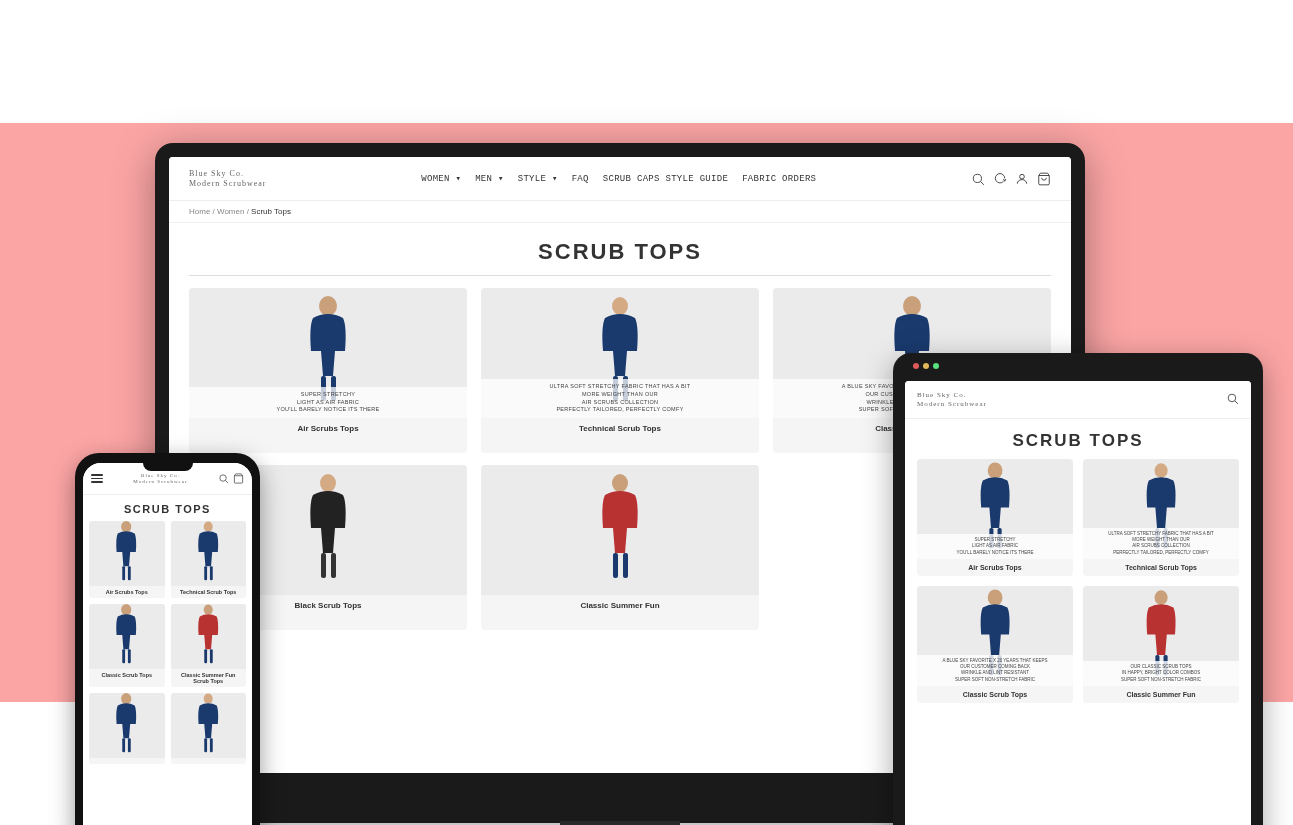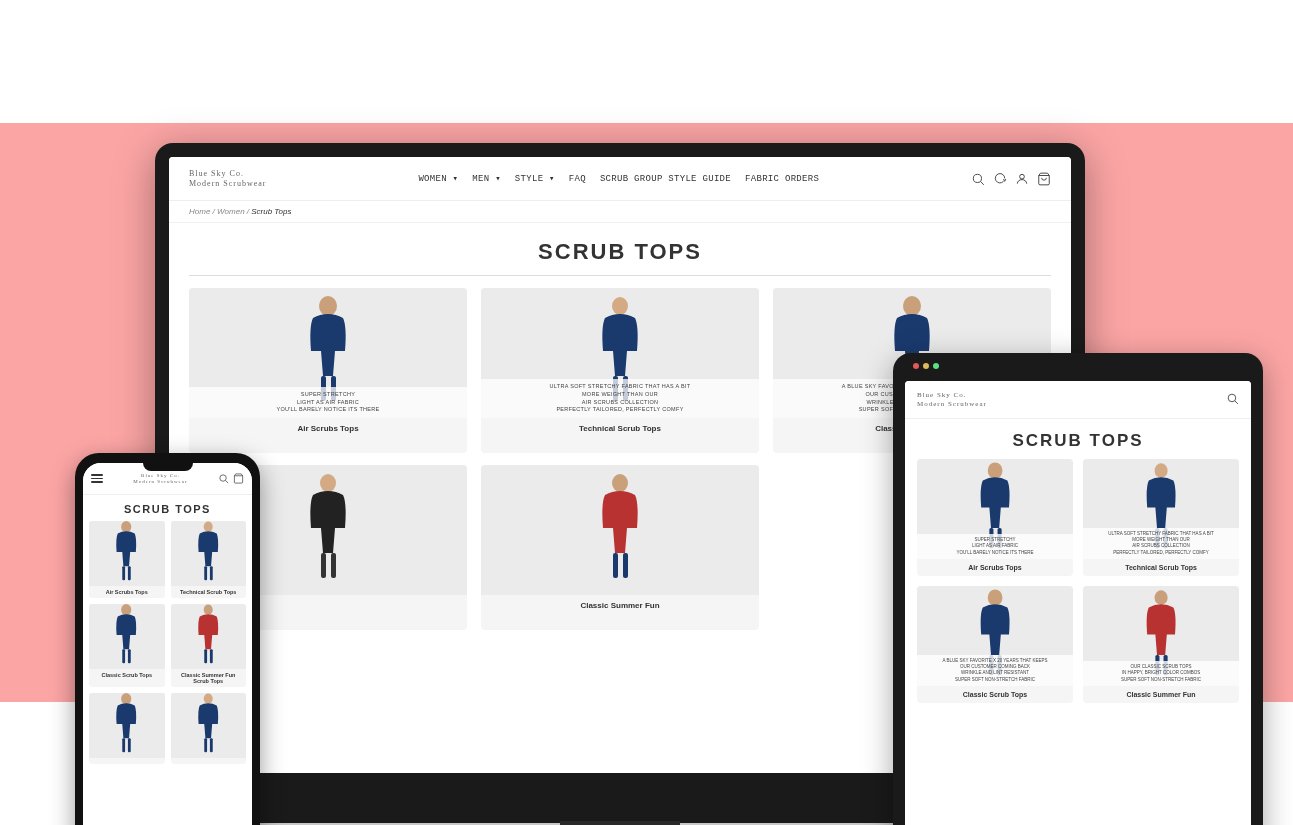--- a/index.html
+++ b/index.html
@@ -119,21 +119,20 @@
       height: 14px;
       fill: none;
       stroke: #333;
       stroke-width: 1.5;
     }
     .desktop-breadcrumb {
       padding: 6px 20px;
       font-size: 8px;
       color: #888;
       border-bottom: 1px solid #f0f0f0;
-      font-style: italic;
     }
     .desktop-breadcrumb a { color: #888; text-decoration: none; }
     .desktop-breadcrumb .current { color: #333; }
     .desktop-page-title {
       text-align: center;
       padding: 16px 20px 10px;
       font-size: 22px;
       font-weight: 700;
       letter-spacing: 2px;
       color: #333;
@@ -440,21 +439,21 @@
         <div class="desktop-nav">
           <div class="desktop-logo">
             <span>Blue Sky Co.</span>
             <span>Modern Scrubwear</span>
           </div>
           <div class="desktop-nav-links">
             <span>WOMEN ▾</span>
             <span>MEN ▾</span>
             <span>STYLE ▾</span>
             <span>FAQ</span>
-            <span>SCRUB GROUP STYLE GUIDE</span>
+            <span>SCRUB CAPS STYLE GUIDE</span>
             <span>FABRIC ORDERS</span>
           </div>
           <div class="desktop-nav-icons">
             <svg viewBox="0 0 24 24">
                 <circle cx="11" cy="11" r="7"></circle>
                 <line x1="16.5" y1="16.5" x2="22" y2="22"></line>
               </svg>
             <svg viewBox="0 0 24 24">
                 <path d="M20 11A8 8 0 1 0 18 16"></path>
                 <polyline points="18 12 20 16 22 12"></polyline>
@@ -527,20 +526,21 @@
 
           <div class="desktop-card">
             <div class="desktop-card-img">
               <svg width="55" height="115" viewBox="0 0 55 115">
                 <ellipse cx="27" cy="10" rx="8" ry="9" fill="#d4aa85"></ellipse>
                 <path d="M12 22 Q8 30 10 55 L20 55 L22 80 L32 80 L34 55 L44 55 Q46 30 42 22 Q35 18 27 18 Q19 18 12 22Z" fill="#222"></path>
                 <rect x="20" y="80" width="5" height="25" rx="2" fill="#333"></rect>
                 <rect x="30" y="80" width="5" height="25" rx="2" fill="#333"></rect>
               </svg>
             </div>
+            <div class="desktop-card-label">Black Scrub Tops</div>
           </div>
 
 
           <div class="desktop-card">
             <div class="desktop-card-img">
               <svg width="55" height="115" viewBox="0 0 55 115">
                 <ellipse cx="27" cy="10" rx="8" ry="9" fill="#c9a07a"></ellipse>
                 <path d="M12 22 Q8 30 10 55 L20 55 L22 80 L32 80 L34 55 L44 55 Q46 30 42 22 Q35 18 27 18 Q19 18 12 22Z" fill="#b83232"></path>
                 <rect x="20" y="80" width="5" height="25" rx="2" fill="#1a3a6e"></rect>
                 <rect x="30" y="80" width="5" height="25" rx="2" fill="#1a3a6e"></rect>

